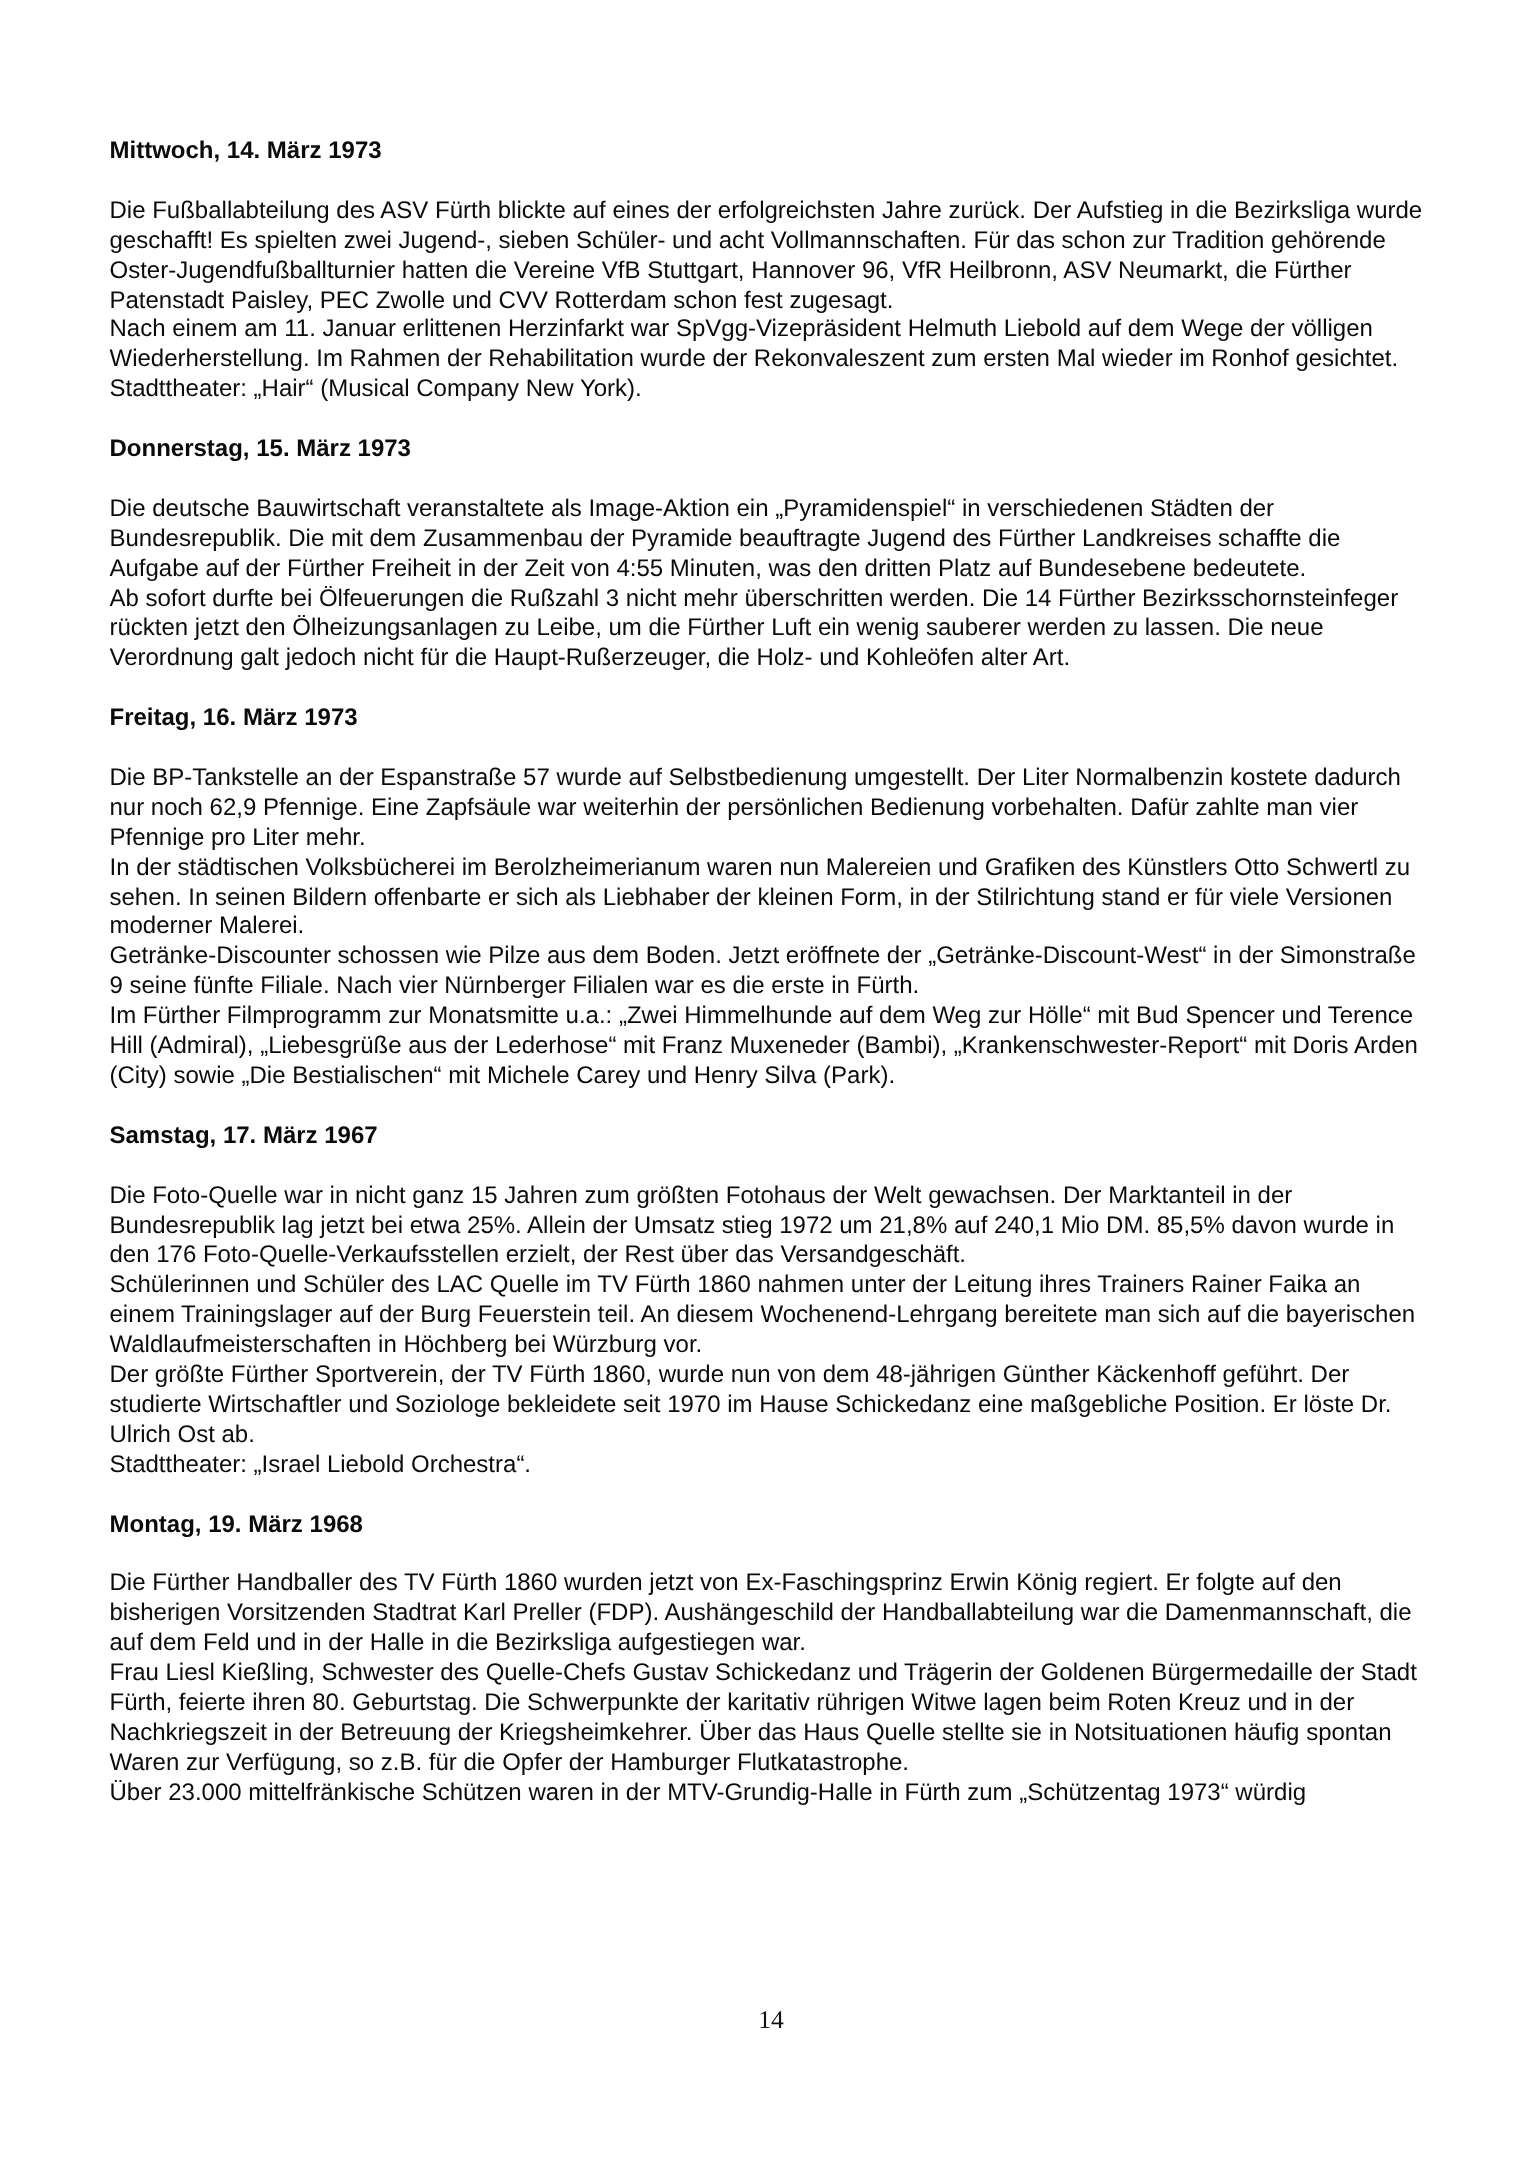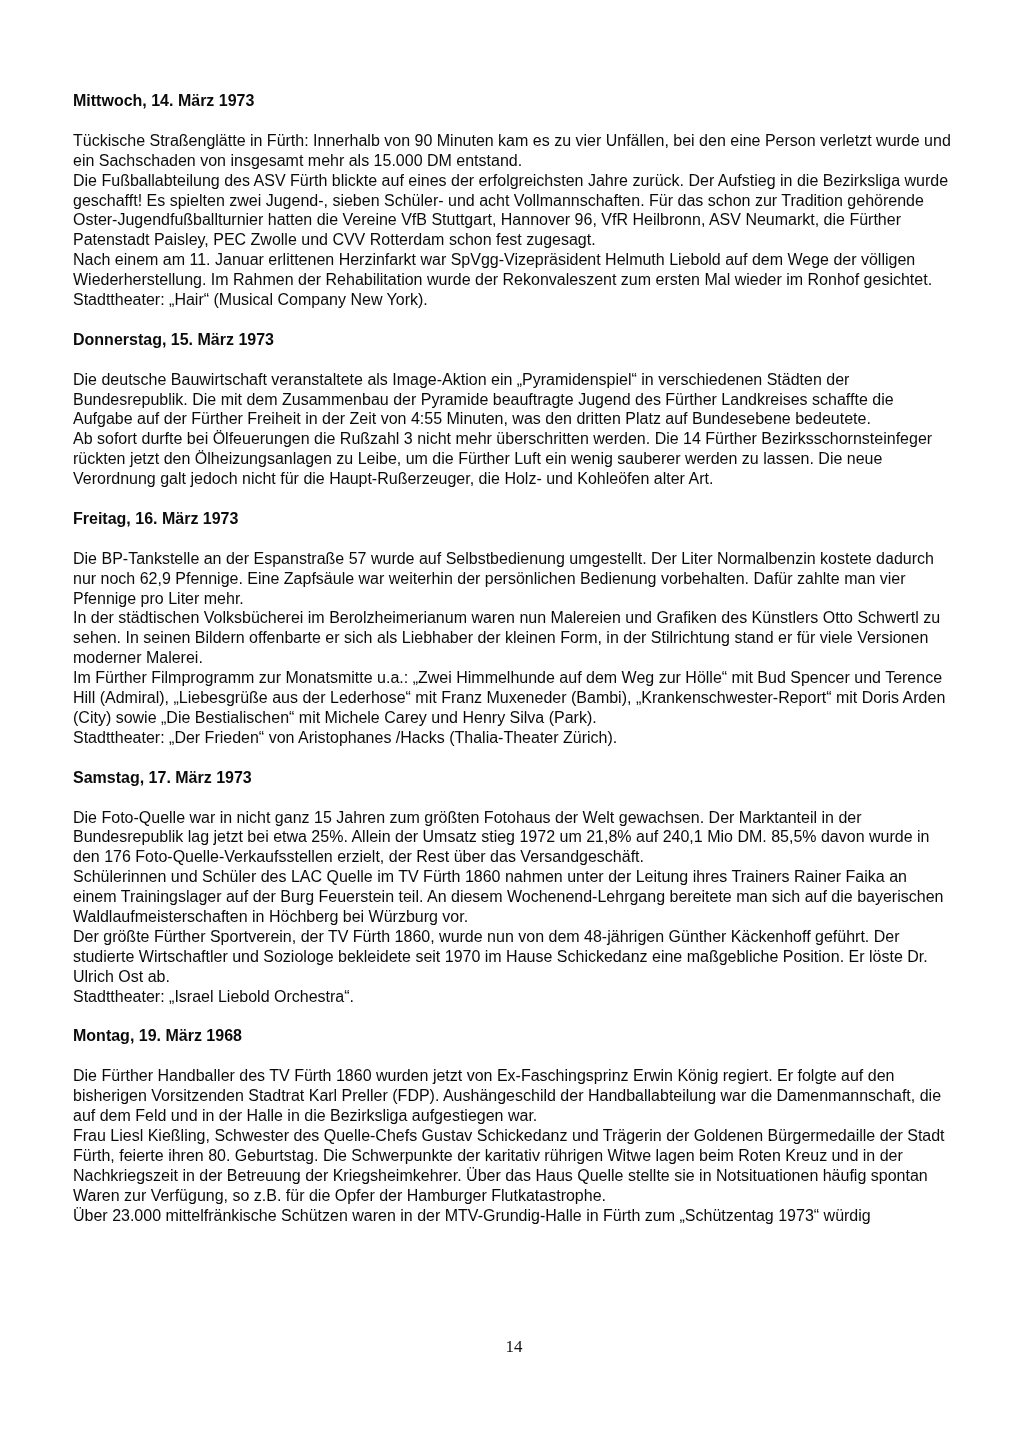--- a/index.html
+++ b/index.html
@@ -54,42 +54,41 @@
   }
 </style>
 </head>
 <body>
 
 <div class="page">
   <div class="content">
 
     <div class="section">
       <div class="heading">Mittwoch, 14. März 1973</div>
-      <p class="para">Tückische Straßenglätte in Fürth: Innerhalb von 90 Minuten kam es zu vier Unfällen, bei den eine Person verletzt wurde und ein Sachschaden von insgesamt mehr als 15.000 DM entstand.</p>
       <p class="para">Die Fußballabteilung des ASV Fürth blickte auf eines der erfolgreichsten Jahre zurück. Der Aufstieg in die Bezirksliga wurde geschafft! Es spielten zwei Jugend-, sieben Schüler- und acht Vollmannschaften. Für das schon zur Tradition gehörende Oster-Jugendfußballturnier hatten die Vereine VfB Stuttgart, Hannover 96, VfR Heilbronn, ASV Neumarkt, die Fürther Patenstadt Paisley, PEC Zwolle und CVV Rotterdam schon fest zugesagt.</p>
       <p class="para">Nach einem am 11. Januar erlittenen Herzinfarkt war SpVgg-Vizepräsident Helmuth Liebold auf dem Wege der völligen Wiederherstellung. Im Rahmen der Rehabilitation wurde der Rekonvaleszent zum ersten Mal wieder im Ronhof gesichtet.</p>
       <p class="para">Stadttheater: „Hair“ (Musical Company New York).</p>
     </div>
 
     <div class="section">
       <div class="heading">Donnerstag, 15. März 1973</div>
       <p class="para">Die deutsche Bauwirtschaft veranstaltete als Image-Aktion ein „Pyramidenspiel“ in verschiedenen Städten der Bundesrepublik. Die mit dem Zusammenbau der Pyramide beauftragte Jugend des Fürther Landkreises schaffte die Aufgabe auf der Fürther Freiheit in der Zeit von 4:55 Minuten, was den dritten Platz auf Bundesebene bedeutete.</p>
       <p class="para">Ab sofort durfte bei Ölfeuerungen die Rußzahl 3 nicht mehr überschritten werden. Die 14 Fürther Bezirksschornsteinfeger rückten jetzt den Ölheizungsanlagen zu Leibe, um die Fürther Luft ein wenig sauberer werden zu lassen. Die neue Verordnung galt jedoch nicht für die Haupt-Rußerzeuger, die Holz- und Kohleöfen alter Art.</p>
     </div>
 
     <div class="section">
       <div class="heading">Freitag, 16. März 1973</div>
       <p class="para">Die BP-Tankstelle an der Espanstraße 57 wurde auf Selbstbedienung umgestellt. Der Liter Normalbenzin kostete dadurch nur noch 62,9 Pfennige. Eine Zapfsäule war weiterhin der persönlichen Bedienung vorbehalten. Dafür zahlte man vier Pfennige pro Liter mehr.</p>
       <p class="para">In der städtischen Volksbücherei im Berolzheimerianum waren nun Malereien und Grafiken des Künstlers Otto Schwertl zu sehen. In seinen Bildern offenbarte er sich als Liebhaber der kleinen Form, in der Stilrichtung stand er für viele Versionen moderner Malerei.</p>
+      <p class="para">Getränke-Discounter schossen wie Pilze aus dem Boden. Jetzt eröffnete der „Getränke-Discount-West“ in der Simonstraße 9 seine fünfte Filiale. Nach vier Nürnberger Filialen war es die erste in Fürth.</p>
       <p class="para">Im Fürther Filmprogramm zur Monatsmitte u.a.: „Zwei Himmelhunde auf dem Weg zur Hölle“ mit Bud Spencer und Terence Hill (Admiral), „Liebesgrüße aus der Lederhose“ mit Franz Muxeneder (Bambi), „Krankenschwester-Report“ mit Doris Arden (City) sowie „Die Bestialischen“ mit Michele Carey und Henry Silva (Park).</p>
-      <p class="para">Stadttheater: „Der Frieden“ von Aristophanes /Hacks (Thalia-Theater Zürich).</p>
     </div>
 
     <div class="section">
-      <div class="heading">Samstag, 17. März 1973</div>
+      <div class="heading">Samstag, 17. März 1967</div>
       <p class="para">Die Foto-Quelle war in nicht ganz 15 Jahren zum größten Fotohaus der Welt gewachsen. Der Marktanteil in der Bundesrepublik lag jetzt bei etwa 25%. Allein der Umsatz stieg 1972 um 21,8% auf 240,1 Mio DM. 85,5% davon wurde in den 176 Foto-Quelle-Verkaufsstellen erzielt, der Rest über das Versandgeschäft.</p>
       <p class="para">Schülerinnen und Schüler des LAC Quelle im TV Fürth 1860 nahmen unter der Leitung ihres Trainers Rainer Faika an einem Trainingslager auf der Burg Feuerstein teil. An diesem Wochenend-Lehrgang bereitete man sich auf die bayerischen Waldlaufmeisterschaften in Höchberg bei Würzburg vor.</p>
       <p class="para">Der größte Fürther Sportverein, der TV Fürth 1860, wurde nun von dem 48-jährigen Günther Käckenhoff geführt. Der studierte Wirtschaftler und Soziologe bekleidete seit 1970 im Hause Schickedanz eine maßgebliche Position. Er löste Dr. Ulrich Ost ab.</p>
       <p class="para">Stadttheater: „Israel Liebold Orchestra“.</p>
     </div>
 
     <div class="section">
       <div class="heading">Montag, 19. März 1968</div>
       <p class="para">Die Fürther Handballer des TV Fürth 1860 wurden jetzt von Ex-Faschingsprinz Erwin König regiert. Er folgte auf den bisherigen Vorsitzenden Stadtrat Karl Preller (FDP). Aushängeschild der Handballabteilung war die Damenmannschaft, die auf dem Feld und in der Halle in die Bezirksliga aufgestiegen war.</p>
       <p class="para">Frau Liesl Kießling, Schwester des Quelle-Chefs Gustav Schickedanz und Trägerin der Goldenen Bürgermedaille der Stadt Fürth, feierte ihren 80. Geburtstag. Die Schwerpunkte der karitativ rührigen Witwe lagen beim Roten Kreuz und in der Nachkriegszeit in der Betreuung der Kriegsheimkehrer. Über das Haus Quelle stellte sie in Notsituationen häufig spontan Waren zur Verfügung, so z.B. für die Opfer der Hamburger Flutkatastrophe.</p>

